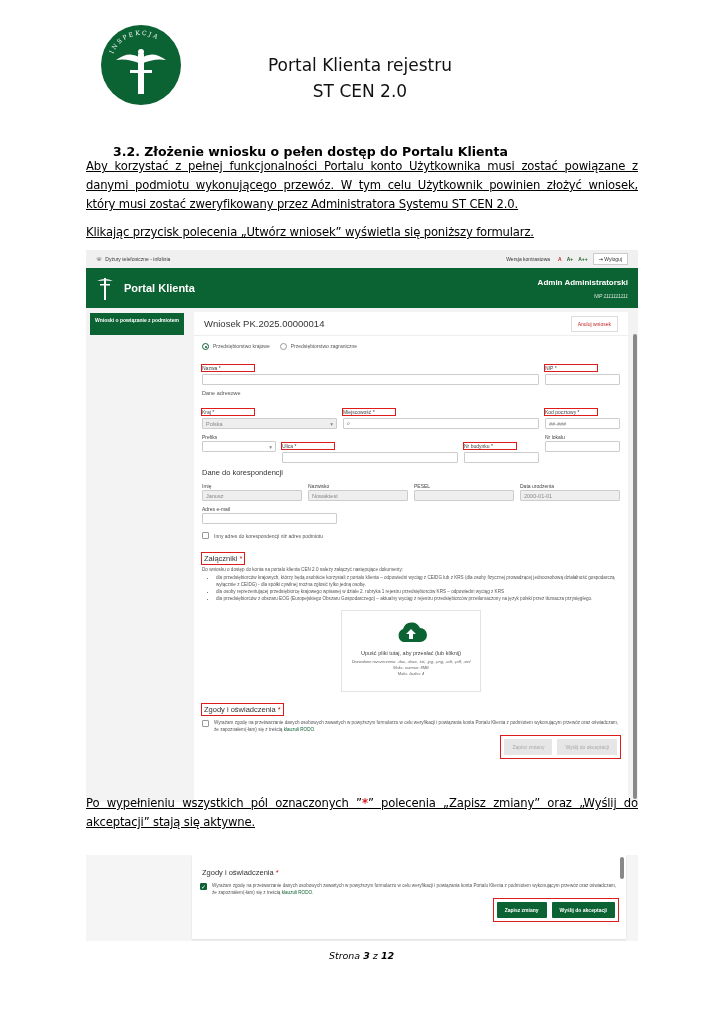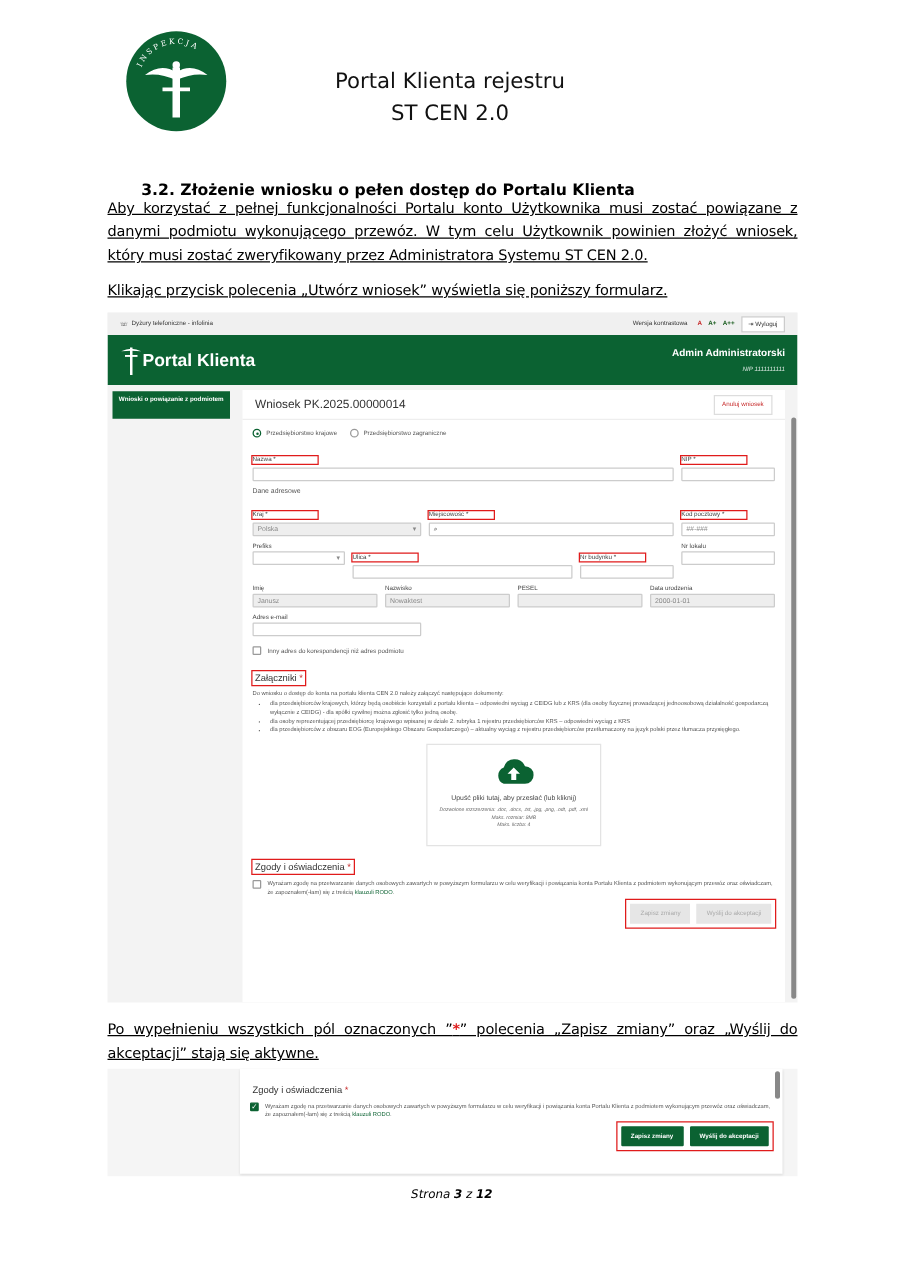--- a/index.html
+++ b/index.html
@@ -6,34 +6,34 @@
   html, body { width: 723px; height: 1024px; background: #ffffff; overflow: hidden; }
   body { font-family: "Liberation Sans", sans-serif; color: #000; position: relative; }
 
   .logo { position: absolute; left: 94px; top: 20px; width: 94px; height: 90px; }
   .doc-title { position: absolute; left: 230px; top: 52px; width: 260px; text-align: center; font-family: "DejaVu Sans", sans-serif; font-size: 17px; line-height: 26px; color: #111; }
 
   .section-heading { position: absolute; left: 113px; top: 144px; font-family: "DejaVu Sans", sans-serif; font-size: 12.5px; font-weight: bold; }
   .para { position: absolute; left: 86px; width: 552px; font-family: "DejaVu Sans", sans-serif; font-size: 11.6px; line-height: 19px; text-align: justify; letter-spacing: -0.15px; text-decoration: underline; }
   .p1 { top: 157px; }
   .p2 { top: 223px; }
-  .p3 { top: 814px; }
+  .p3 { top: 794px; }
   .p3 .red { color: #e01b1b; font-weight: bold; }
 
   
   .shot { position: absolute; left: 86px; top: 250px; width: 552px; height: 552px; background: #f3f3f3; overflow: hidden; }
   .topbar { height: 18px; background: #f0f0f0; display: flex; align-items: center; padding: 0 10px; font-size: 5px; color: #333; }
   .topbar .phone { display: flex; align-items: center; gap: 3px; }
   .topbar .spacer { flex: 1; }
   .topbar .contrast { margin-right: 8px; }
   .topbar .fa { color: #c62828; font-weight: bold; margin-right: 5px; }
   .topbar .fb { color: #1b5e20; font-weight: bold; margin-right: 5px; }
   .logout { border: 1px solid #ccc; background: #fff; padding: 2px 5px; font-size: 5px; }
   .header { height: 40px; background: #0b6232; display: flex; align-items: center; padding: 0 10px; color: #fff; }
-  .header .brand { display: flex; align-items: center; font-size: 14px; font-weight: bold; }
+  .header .brand { display: flex; align-items: center; gap: 10px; font-size: 11px; font-weight: bold; }
   .header .user { margin-left: auto; text-align: right; }
   .header .uname { font-size: 8px; font-weight: bold; }
   .header .nip { font-size: 5px; font-style: italic; margin-top: 6px; opacity: .85; }
   .body { display: flex; height: 494px; }
   .sidebar { width: 102px; padding: 5px 4px; }
   .side-item { background: #0b6232; color: #fff; font-size: 5px; font-weight: bold; padding: 4px 5px; height: 22px; line-height: 6.5px; }
   .main { flex: 1; background: #fff; margin: 4px 10px 0 6px; position: relative; }
   .main-head { display: flex; align-items: center; justify-content: space-between; height: 24px; padding: 0 10px; border-bottom: 1px solid #eee; }
   .main-title { font-size: 9.5px; color: #333; }
   .cancel-btn { border: 1px solid #ddd; font-size: 5px; color: #c62828; padding: 4px 6px; background: #fff; }
@@ -168,20 +168,21 @@
                 <span>▾</span>
               </div>
             </div>
           <div style="flex:1"><span class="lbl hl" style="display:inline-block;width:52px;">Ulica *</span><div class="inp"></div></div>
           <div style="width:75px"><span class="lbl hl" style="display:inline-block;width:52px;">Nr budynku *</span><div class="inp"></div></div>
           <div style="width:75px">
               <span class="lbl">Nr lokalu</span>
               <div class="inp"></div>
             </div>
         </div>
+        <div class="sec-title" style="margin-top:4px">Dane do korespondencji</div>
         <div class="row">
           <div style="flex:1">
               <span class="lbl">Imię</span>
               <div class="inp dis">Janusz</div>
             </div>
           <div style="flex:1">
               <span class="lbl">Nazwisko</span>
               <div class="inp dis">Nowaktest</div>
             </div>
           <div style="flex:1">

